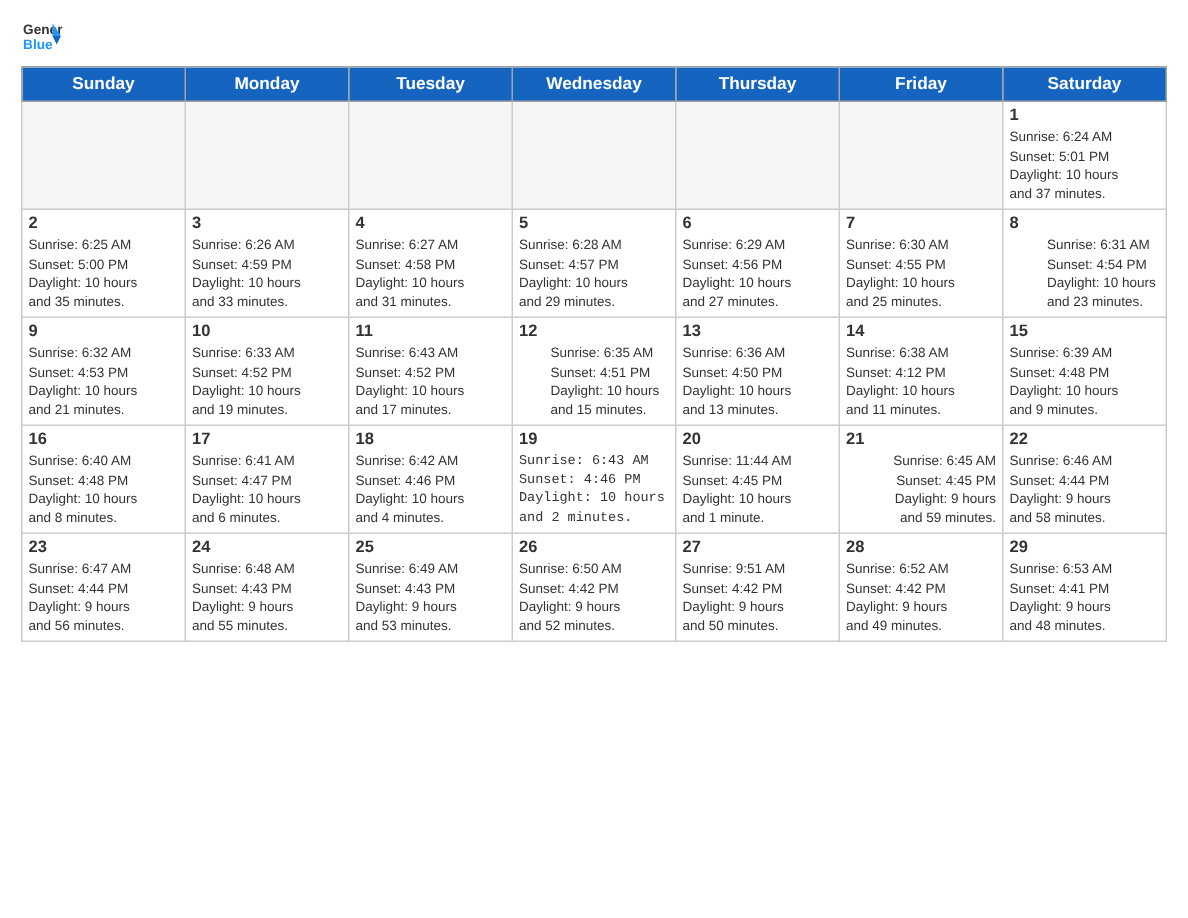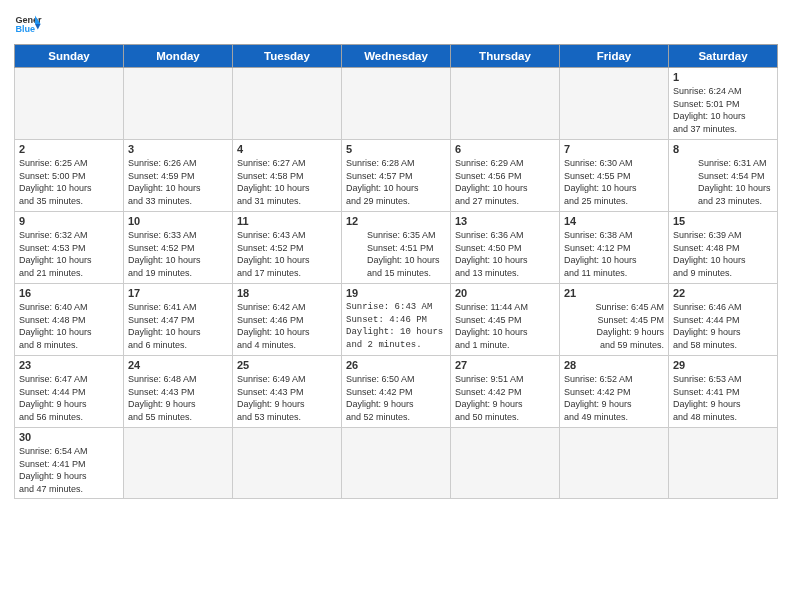--- a/index.html
+++ b/index.html
@@ -328,30 +328,15 @@
 and 49 minutes.</div>
           </td>
           <td>
             <span class="day-number">29</span>
             <div class="day-info" style="white-space: pre-line;">Sunrise: 6:53 AM
 Sunset: 4:41 PM
 Daylight: 9 hours
 and 48 minutes.</div>
           </td>
         </tr>
-        <tr class="last-row">
-          <td>
-            <span class="day-number">30</span>
-            <div class="day-info" style="white-space: pre-line;">Sunrise: 6:54 AM
-Sunset: 4:41 PM
-Daylight: 9 hours
-and 47 minutes.</div>
-          </td>
-          <td class="empty"></td>
-          <td class="empty"></td>
-          <td class="empty"></td>
-          <td class="empty"></td>
-          <td class="empty"></td>
-          <td class="empty"></td>
-        </tr>
       </tbody>
   </table>
 </div>
 
 </body></html>

